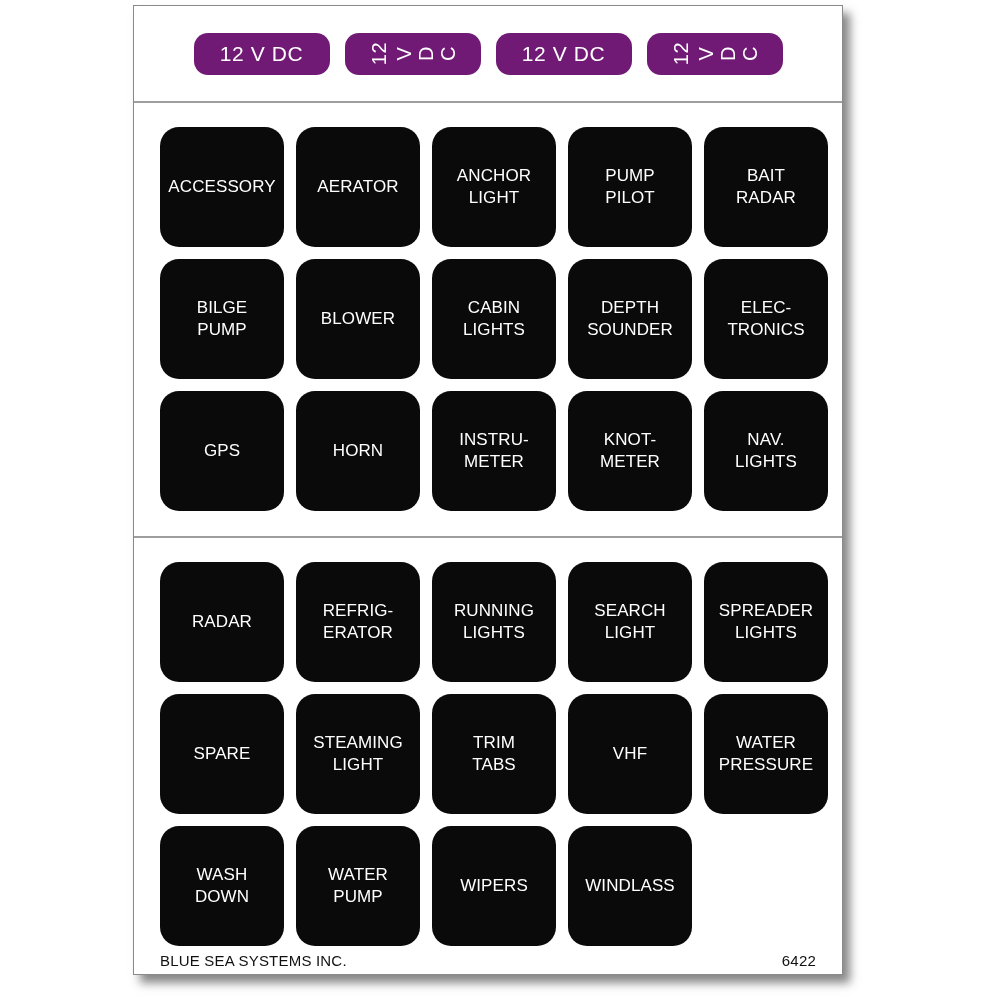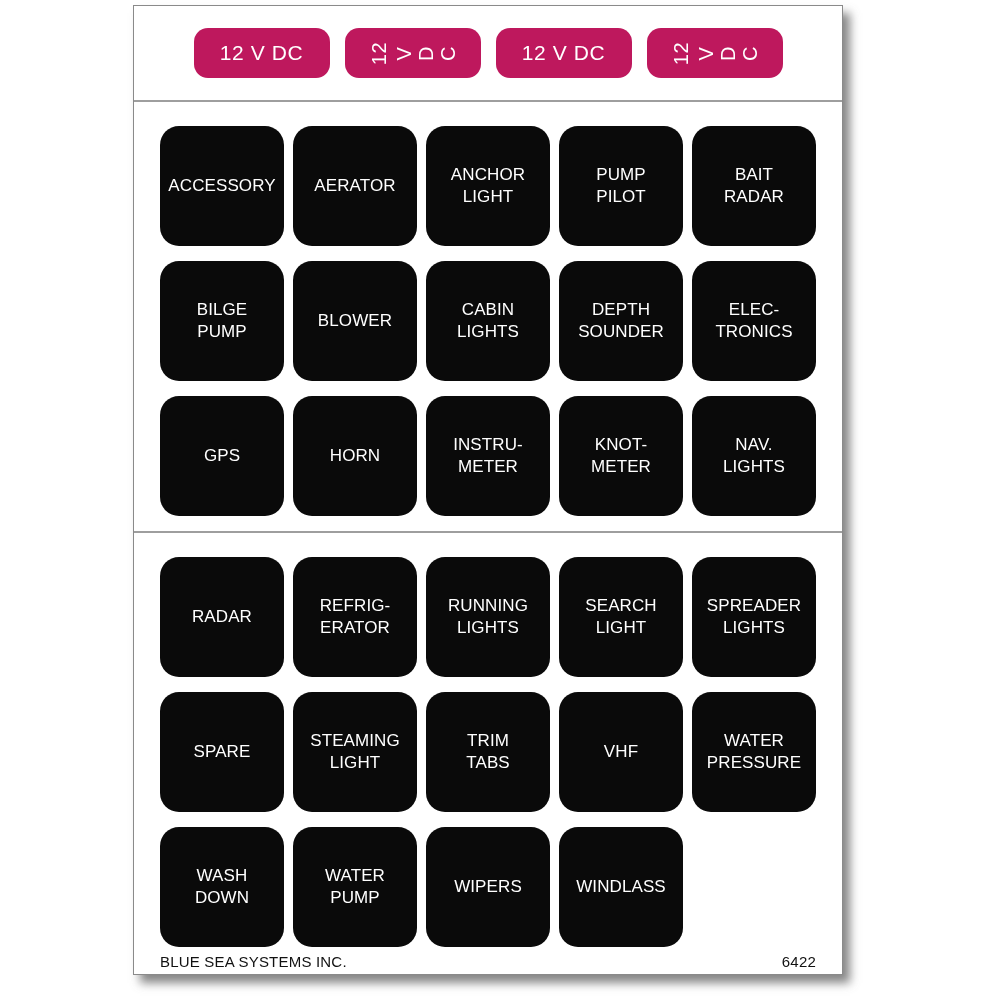--- a/index.html
+++ b/index.html
@@ -29,22 +29,22 @@
     height: 97px;
     border-bottom: 2px solid #9e9e9e;
     display: flex;
     align-items: center;
     justify-content: center;
     gap: 15px;
     box-sizing: border-box;
   }
   .pill {
     width: 136px;
-    height: 50px;
-    background: #be185d;
+    height: 42px;
+    background: #701a75;
     border-radius: 14px;
     color: #ffffff;
     display: flex;
     align-items: center;
     justify-content: center;
     font-size: 21px;
     letter-spacing: 0.6px;
   }
   .pill.vert { gap: 5px; }
   .pill.vert span {
@@ -66,20 +66,21 @@
     display: flex;
     flex-direction: column;
     box-sizing: border-box;
   }
   .label-grid {
     display: grid;
     grid-template-columns: repeat(5, 124px);
     justify-content: space-between;
     row-gap: 15px;
     padding: 24px 26px 0 26px;
+    gap: 12px;
   }
   .sq {
     height: 120px;
     background: #0a0a0a;
     border-radius: 19px;
     color: #ffffff;
     display: flex;
     align-items: center;
     justify-content: center;
     text-align: center;

